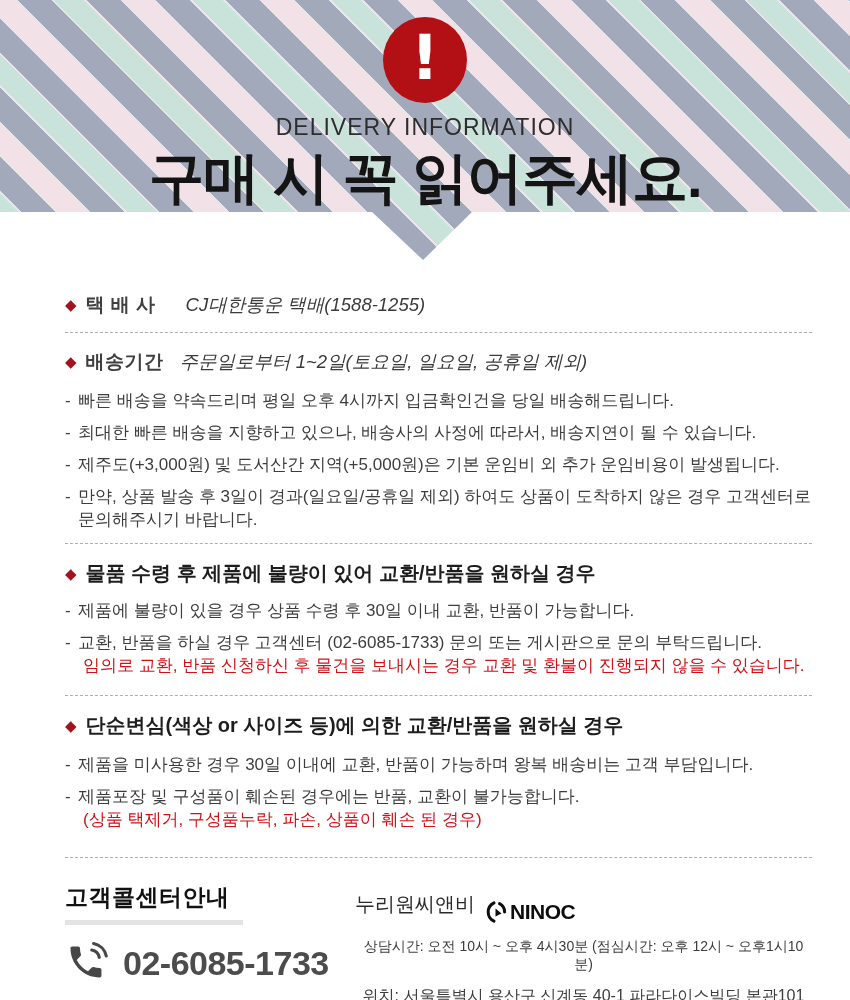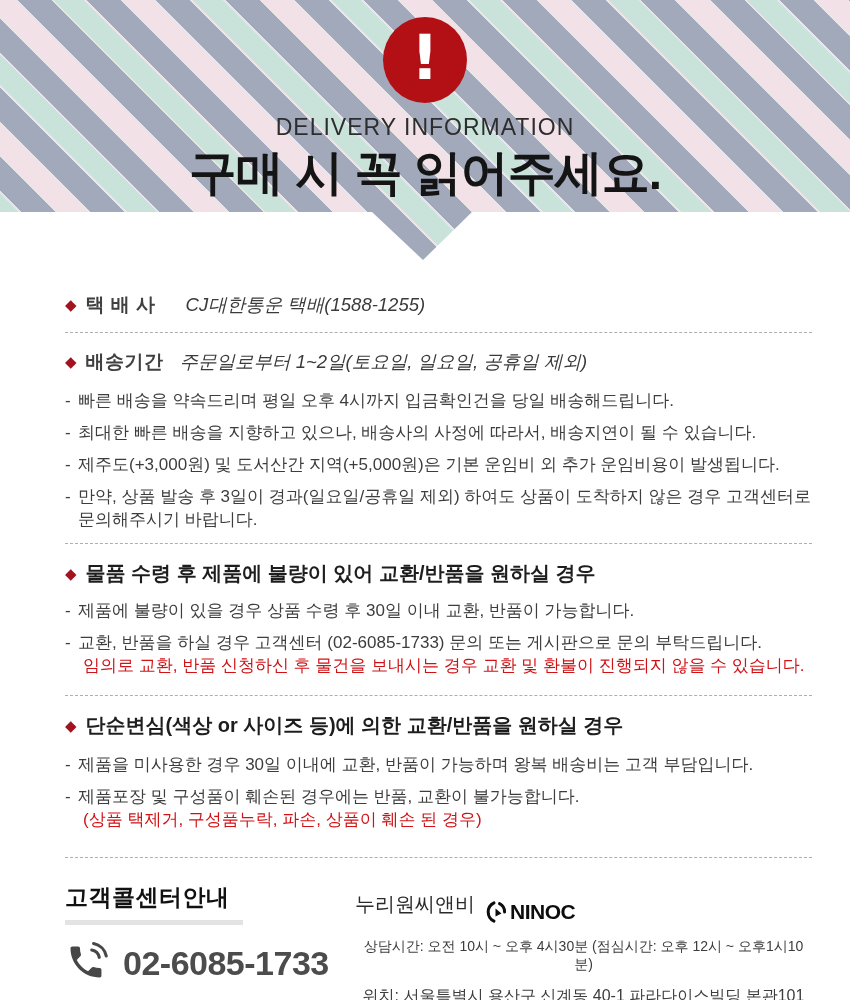--- a/index.html
+++ b/index.html
@@ -32,21 +32,21 @@
   .badge .mark{
     color:#ffffff; font-size:62px; font-weight:bold; line-height:1;
     font-family:"DejaVu Sans",sans-serif; transform:translateY(-2px);
   }
   .banner-subtitle{
     position:absolute; left:0; right:0; top:114px; text-align:center;
     font-size:23px; font-weight:500; color:#2d2d2d; letter-spacing:1px;
   }
   .banner-title{
     position:absolute; left:0; right:0; top:141px; text-align:center;
-    font-size:48px; font-weight:800; color:#141414; letter-spacing:-1px;
+    font-size:56px; font-weight:800; color:#141414; letter-spacing:-1px;
   }
 
   
   .content{ padding:0 38px 0 65px; }
   .divider{ border-top:1px dashed #b0aeae; height:0; }
 
   .kv-row{ display:flex; align-items:baseline; }
   .diamond{ color:#a3131f; font-size:15px; margin-right:9px; position:relative; top:-1px; }
   .kv-label{ font-size:19px; font-weight:800; color:#404040; letter-spacing:0.5px; }
   .kv-value{ font-size:18.5px; color:#3a3a3a;font-style:italic; }

